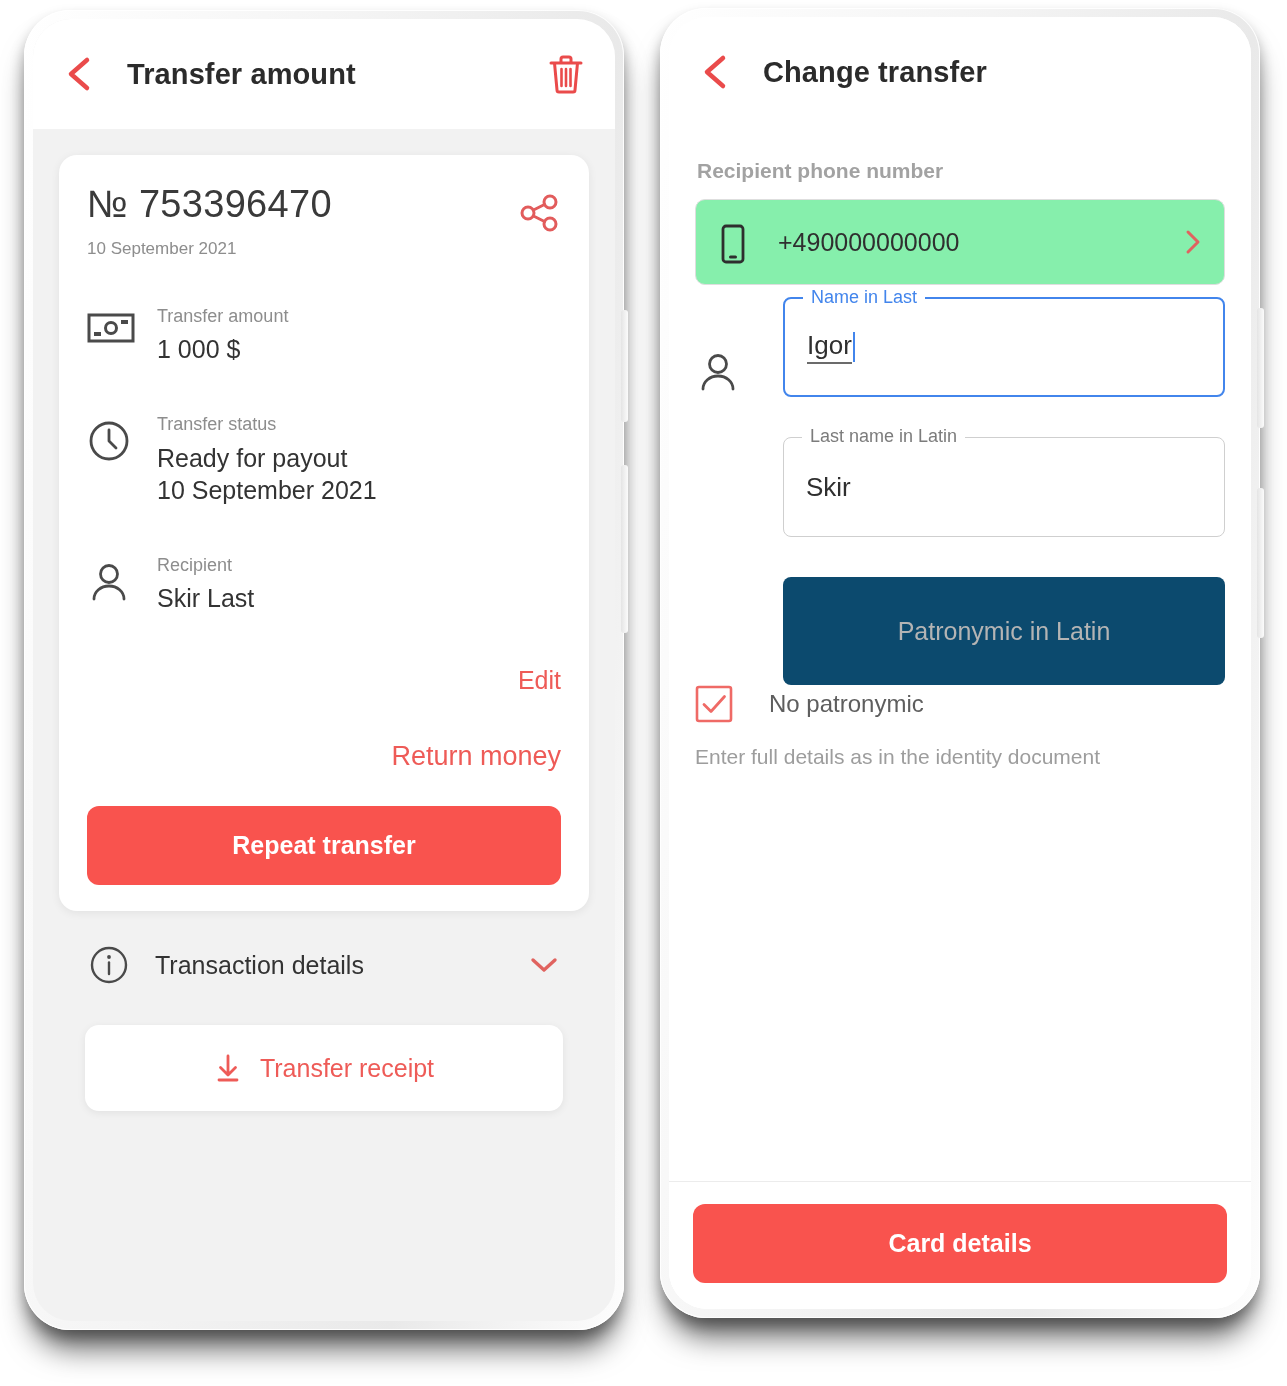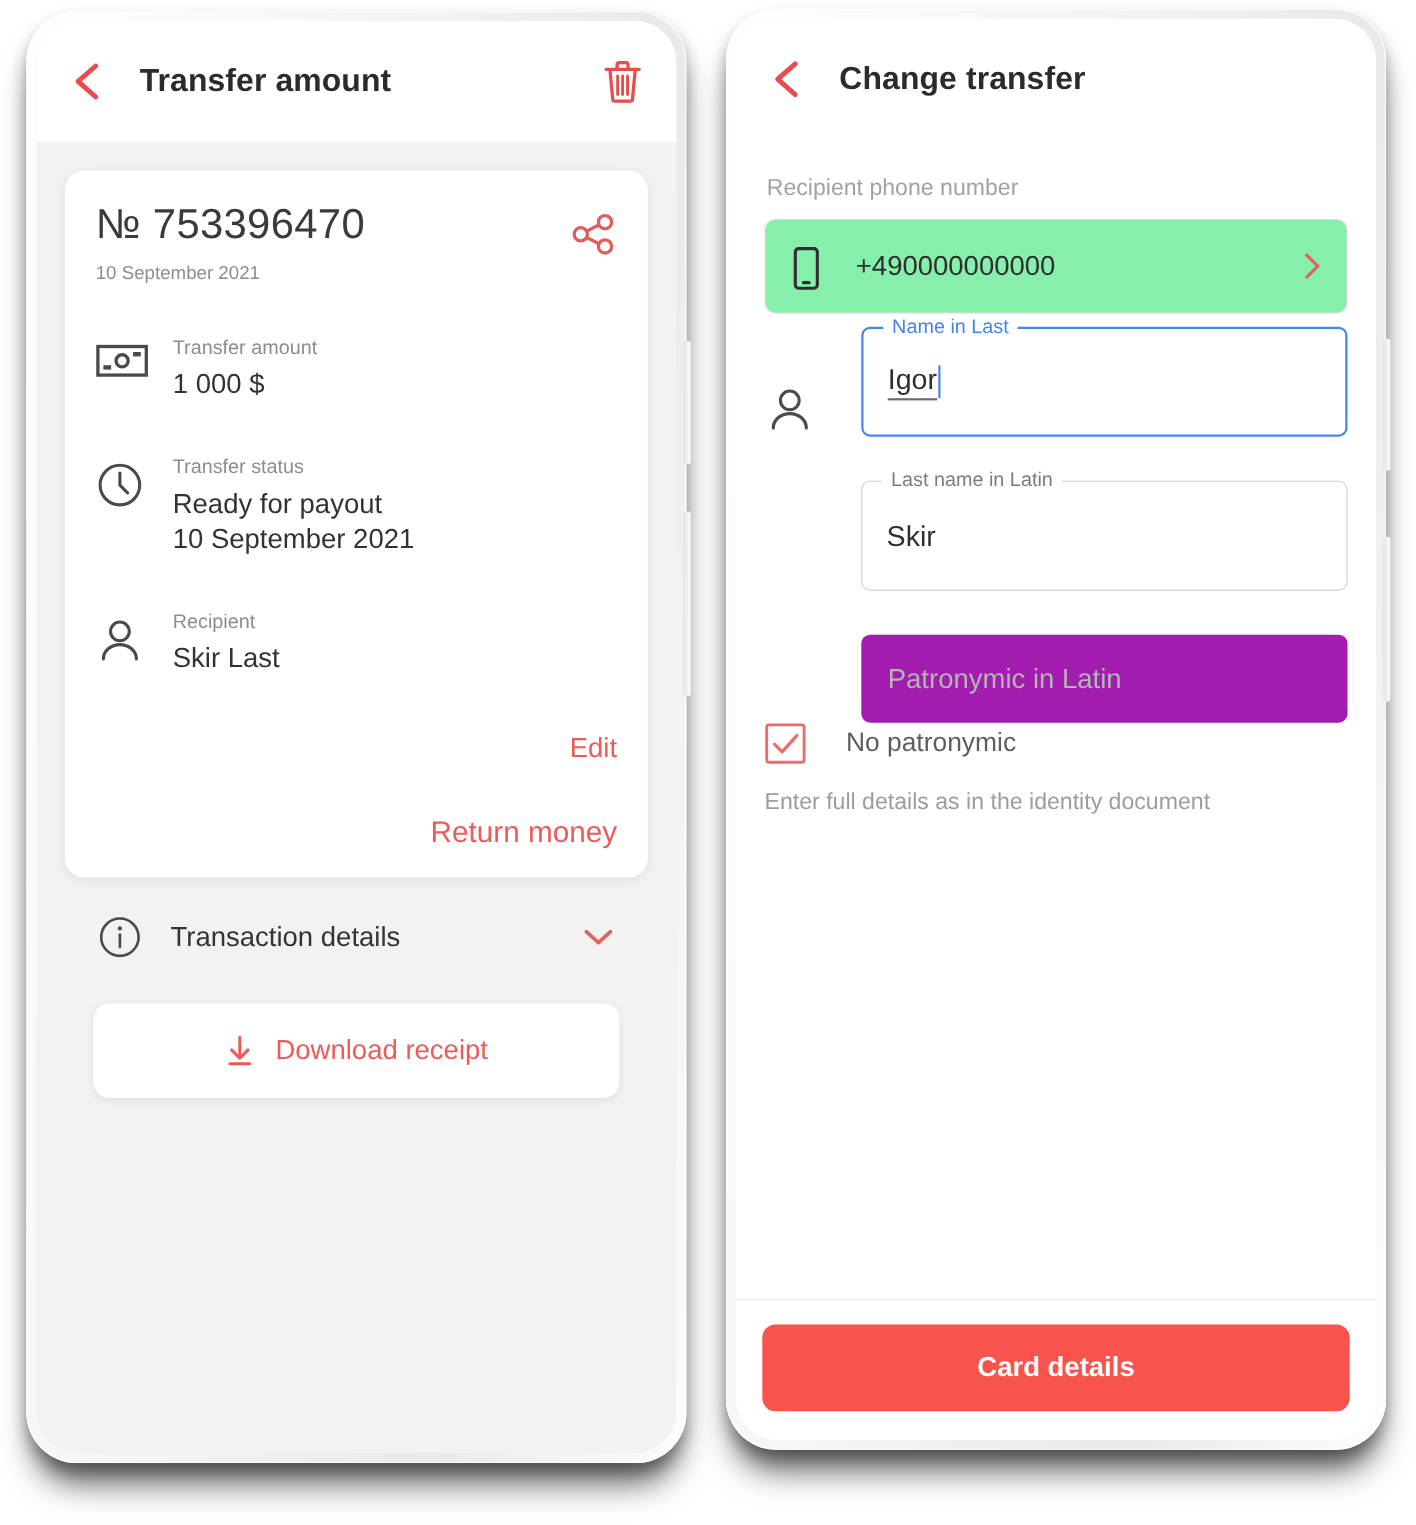--- a/index.html
+++ b/index.html
@@ -97,21 +97,21 @@
     margin: 10px 26px 0 26px; background: #fff; border: 0; border-radius: 14px;
     box-shadow: 0 2px 9px rgba(0,0,0,.07);
     width: calc(100% - 52px); padding: 28px 0; cursor: pointer;
     display: flex; align-items: center; justify-content: center;
     color: #ee5b57; font-size: 25px; font-family: inherit;
   }
   .receipt-btn .dl-ic { width: 28px; height: 30px; margin-right: 18px; }
 
   
   .body-right { padding: 10px 26px 0 26px; background:#fff; height: calc(100% - 110px); position: relative; }
-  .field-cap { font-size: 21px; color: #a2a2a2; margin: 22px 0 16px 2px; }
+  .field-cap { font-size: 21px; color: #a2a2a2; margin: 22px 0 16px 2px; font-weight: bold; }
   .phone-box {
     display: flex; align-items: center;
     border: 1px solid #dedede; border-radius: 10px;
     padding: 22px 20px; background: #86efac; cursor: pointer;
   }
   .phone-ic { width: 34px; height: 40px; flex: 0 0 34px; }
   .phone-val { font-size: 25px; color: #2f2f2f; margin-left: 28px; font-weight: 500; }
   .phone-chev { margin-left: auto; width: 22px; height: 30px; }
 
   .name-caption { margin-top: 34px; }
@@ -132,22 +132,22 @@
   }
   .outlined.focused .legend { color: #4285ec; }
   .outlined .fval { font-size: 26px; color: #2f2f2f; }
   .outlined.focused .fval {
     border-bottom: 2px solid #6b6b6b;
     padding-bottom: 1px;
   }
   .caret { display: inline-block; width: 2px; height: 30px; background: #4285ec; vertical-align: -6px; margin-left: 1px; }
 
   .filled-disabled {
-    margin-top: 40px; background: #a21caf; border-radius: 8px;
-    height: 80px; display: flex; align-items: center; padding: 0 24px;
+    margin-top: 40px; background: #0c4a6e; border-radius: 8px;
+    height: 108px; display: flex; align-items: center; padding: 0 24px; justify-content: center;
   }
   .filled-disabled .ph { font-size: 25px; color: #b4b4b4; }
 
   .checkrow { display: flex; align-items: center; cursor: pointer; }
   .checkbox { width: 38px; height: 38px; flex: 0 0 38px; }
   .checkrow .cb-label { font-size: 24px; color: #5e5e5e; margin-left: 36px; }
   .hint { font-size: 21px; color: #9d9d9d; margin-top: 22px; }
 
   .bottom-bar {
     position: absolute; left: 0; right: 0; bottom: 0;
@@ -243,20 +243,21 @@
               <span class="row-txt">
                 <span class="row-label" style="display:block">Recipient</span>
                 <span class="row-value" style="display:block">Skir Last</span>
               </span>
             </div>
 
           </div>
 
           <button class="link-btn edit-link">Edit</button>
           <button class="link-btn return-link">Return money</button>
+          <button class="primary-btn">Repeat transfer</button>
         </div>
 
         <div class="tx-details">
           <span class="tx-ic">
             <svg viewBox="0 0 40 40" width="40" height="40" aria-hidden="true">
               <circle cx="20" cy="20" r="17" fill="none" stroke="#4a4a4a" stroke-width="2.4"></circle>
               <circle cx="20" cy="12" r="1.9" fill="#4a4a4a"></circle>
               <path d="M20 17.5 V29" stroke="#4a4a4a" stroke-width="2.4" stroke-linecap="round"></path>
             </svg>
           </span>
@@ -268,21 +269,21 @@
           </span>
         </div>
 
         <button class="receipt-btn">
           <span class="dl-ic">
             <svg viewBox="0 0 28 30" width="28" height="30" aria-hidden="true">
               <path d="M14 3 V21 M6.5 14.5 L14 22 L21.5 14.5" fill="none" stroke="#ee5b57" stroke-width="2.8" stroke-linecap="round" stroke-linejoin="round"></path>
               <path d="M5 27 H23" stroke="#ee5b57" stroke-width="2.8" stroke-linecap="round"></path>
             </svg>
           </span>
-          <span>Download receipt</span>
+          <span>Transfer receipt</span>
         </button>
 
       </div>
     </div>
   </div>
 
   <div class="phone right">
     <div class="side-btn b1"></div>
     <div class="side-btn b2"></div>
     <div class="screen" style="background:#fff">

